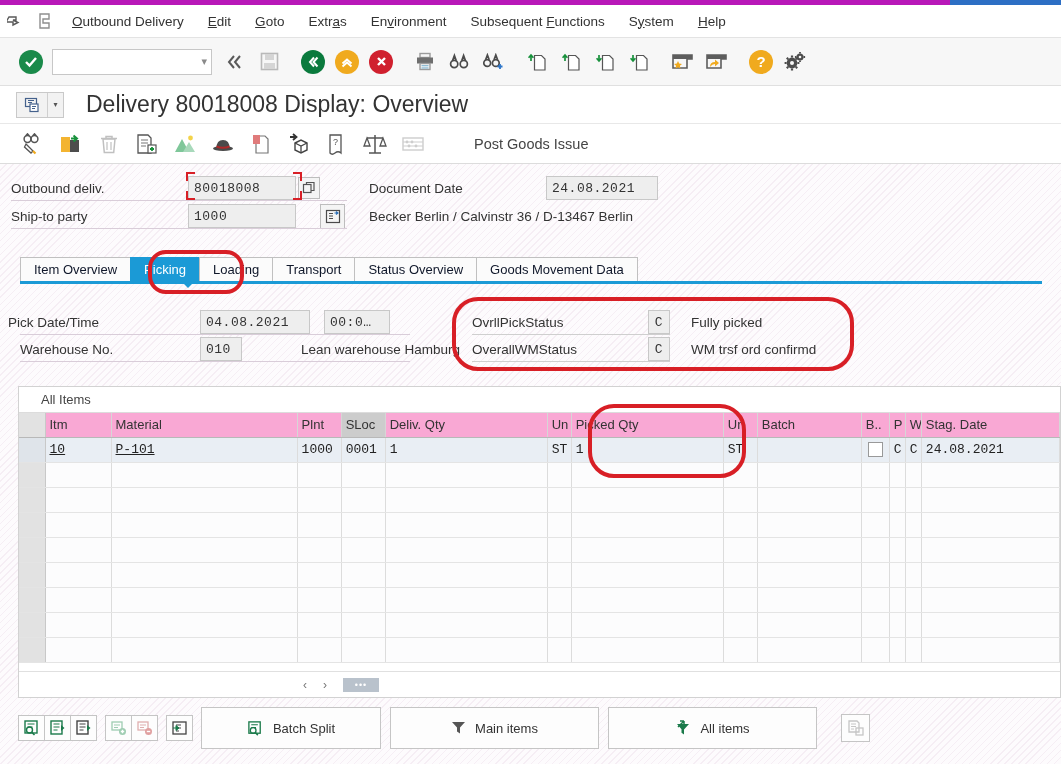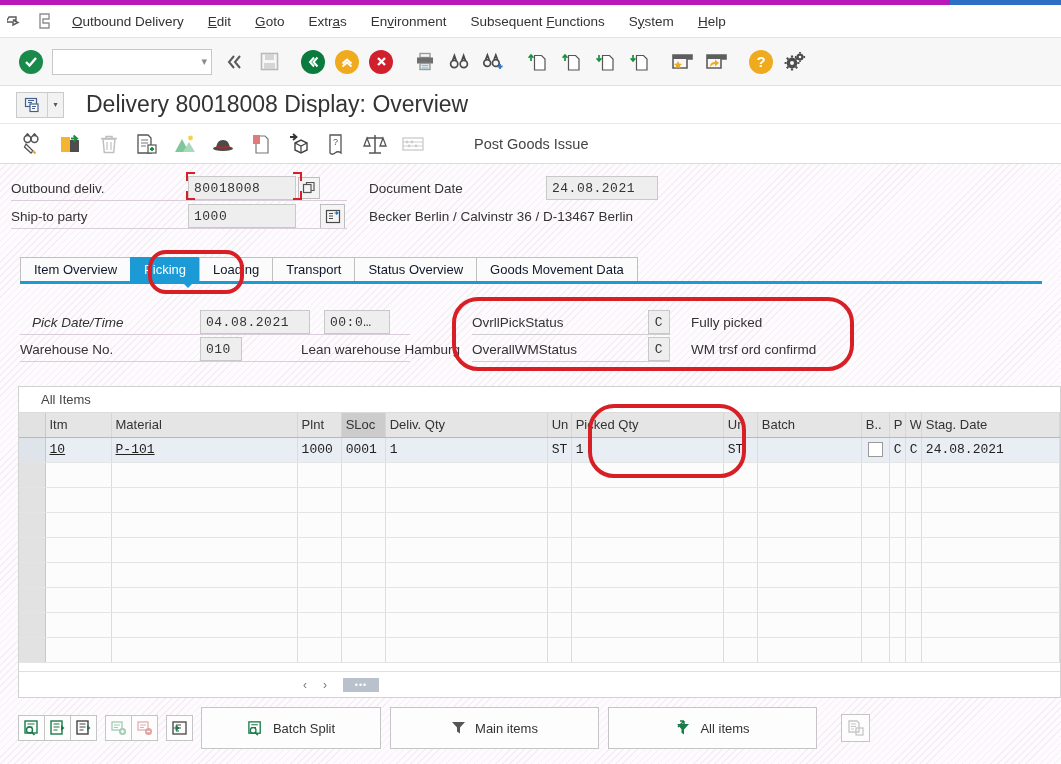--- a/index.html
+++ b/index.html
@@ -140,21 +140,21 @@
   #gridwrap {
     position:absolute; left:18px; top:386px; width:1043px; height:312px;
     background:#fff; border:1px solid #d2d2d2;
   }
   #gridtitle { height:26px; display:flex; align-items:center; padding-left:22px;
                font-size:13px; color:#444; border-bottom:1px solid #dcdcdc;
                background:#fff; }
   table.grid { border-collapse:collapse; width:100%; table-layout:fixed; }
   table.grid th {
     font-weight:normal; font-size:13px; color:#333; text-align:left;
-    background:#e5e5e5; border-right:1px solid #d6d6d6;
+    background:#f9a8d4; border-right:1px solid #d6d6d6;
     border-bottom:1px solid #b8b8b8; height:24px; padding:0 4px;
     overflow:hidden; white-space:nowrap;
   }
   table.grid th.sel { background:#cccccc; }
   table.grid th.rowsel { background:#e2e2e2; border-right:1px solid #c8c8c8; }
   table.grid td {
     font-family:"Liberation Mono", monospace; font-size:13px; color:#222;
     border-right:1px solid #dcdcdc; border-bottom:1px solid #e4e4e4;
     height:25px; padding:0 4px; overflow:hidden; white-space:nowrap;
     background:#fcfcfd;
@@ -503,21 +503,21 @@
       <span>Goods Movement Data</span>
     </div>
 </div>
 <div id="tabline"></div>
 <div id="tabnotch"></div>
 
 <div class="anno-round" style="left:148px; top:250px; width:96px; height:44px; border-radius:18px;"></div>
 
 <div id="picksec">
   <div class="hrow" style="top:8px;">
-    <div class="hlabel" style="position:absolute;left:32px;font-style:italic;">Pick Date/Time</div>
+    <div class="hlabel" style="position:absolute;left:8px;">Pick Date/Time</div>
     <div class="ipt" style="position:absolute;left:200px;width:110px;">04.08.2021</div>
     <div class="ipt" style="position:absolute;left:324px;width:66px;">00:0…</div>
 
     <div class="hlabel" style="position:absolute;left:472px;">OvrllPickStatus</div>
     <div class="ipt" style="position:absolute;left:648px;width:22px;justify-content:center;padding:0;">C</div>
     <div class="hlabel" style="position:absolute;left:691px;">Fully picked</div>
   </div>
   <div class="ul-line" style="left:20px; top:34px; width:390px;"></div>
   <div class="ul-line" style="left:472px; top:34px; width:198px; background:#cfcfcf;"></div>
 

